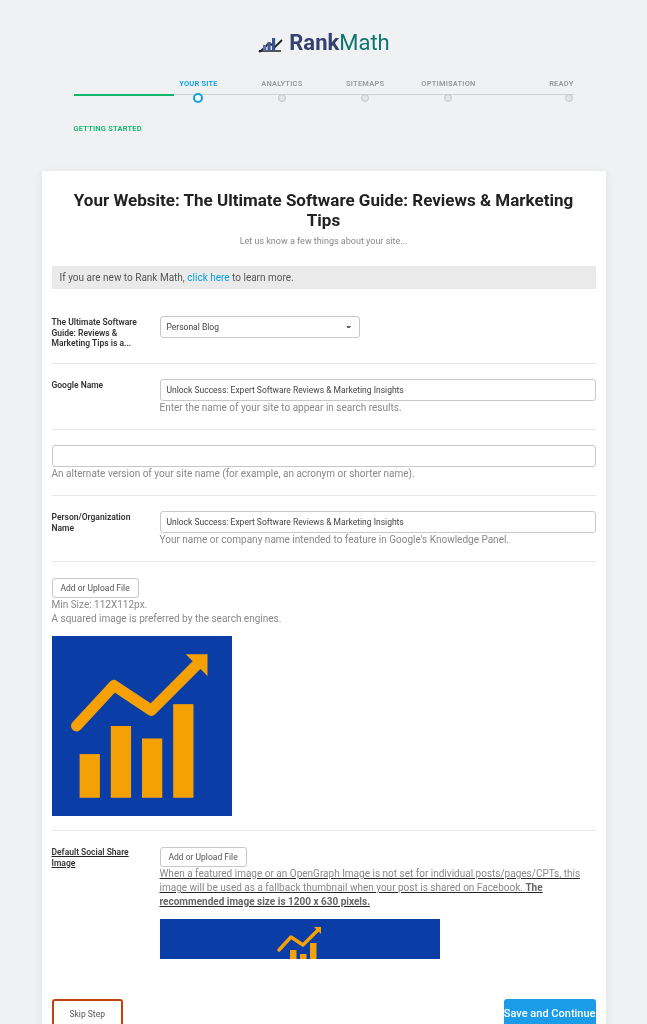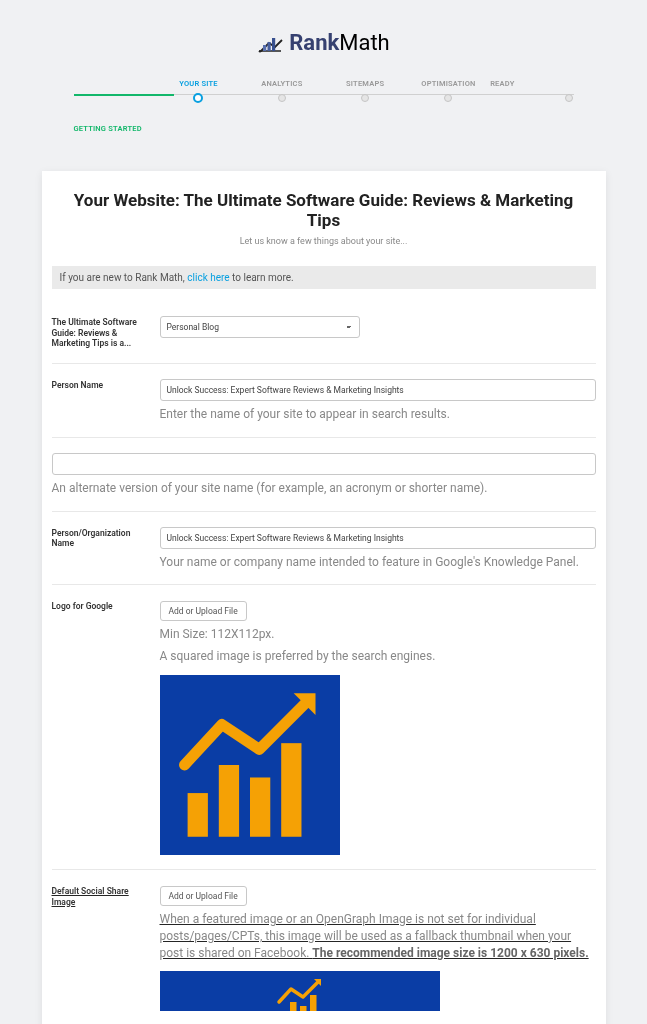--- a/index.html
+++ b/index.html
@@ -2,56 +2,56 @@
 <html><head>
   <meta charset="utf-8">
   <style>
     * { margin: 0; padding: 0; box-sizing: border-box; }
     body { font-family: -apple-system, BlinkMacSystemFont, "Segoe UI", Roboto, Helvetica, Arial, sans-serif; background: #f0f1f3; color: #252525; }
     .page { width: 647px; min-height: 1024px; margin: 0 auto; background: #f0f1f3; padding: 0 0 20px 0; }
     .logo-wrap { text-align: center; padding: 30px 0 24px 0; }
     .logo-wrap svg { display: inline-block; vertical-align: middle; }
     .logo-text { font-size: 22px; font-weight: 700; vertical-align: middle; margin-left: 6px; }
     .logo-rank { color: #364170; text-align: center; }
-    .logo-math { color: #000000; font-weight: 400; }
+    .logo-math { color: #0f766e; font-weight: 400; }
     .stepper { width: 500px; margin: 0 auto 24px auto; position: relative; }
     .stepper-line-base { height: 1px; background: #d0d0d0; position: absolute; left: 0; right: 0; top: 15px; }
     .stepper-line-done { height: 2px; background: #12b76a; position: absolute; left: 0; width: calc(100% / 5 * 1); top: 14.5px; }
     .steps { display: flex; justify-content: space-between; position: relative; }
     .step { flex: 1; text-align: center; font-size: 7.5px; font-weight: 600; letter-spacing: 0.2px; position: relative; }
     .step-label { color: #999; display: block; margin-bottom: 6px; }
     .step.done .step-label { color: #12b76a; margin-top: 45px; }
     .step.active .step-label { color: #09a0e0; }
     .step-dot { width: 8px; height: 8px; border-radius: 50%; background: #fff; border: 1px solid #bbb; margin: 0 auto; }
     .step.done .step-dot { border:none; background: transparent; }
     .step.active .step-dot { width: 10px; height: 10px; background: #fff; border: 2px solid #09a0e0; margin-top: -1px; }
     .step.pending .step-dot { background: #e5e5e5; border: 1px solid #c5c5c5; }
     .step:first-child { text-align: left; }
-    .step:last-child { text-align: left; }
+    .step:last-child { text-align: right; }
     .step:first-child .step-dot { margin: 0; }
     .step:last-child .step-dot { margin: 0 0 0 auto; }
     .card { width: 564px; margin: 0 auto; background: #fff; box-shadow: 0 2px 8px rgba(0,0,0,0.08); }
     .card-header { text-align: center; padding: 20px 30px 12px 30px; }
     .card-header h1 { font-size: 17px; font-weight: 700; line-height: 1.15; color: #222; }
     .card-header p { font-size: 9px; color: #888; margin-top: 6px; }
     .notice { margin: 8px 10px; background: #eaeaea; padding: 6px 8px; font-size: 10px; color: #555; }
     .notice a { color: #09a0e0; text-decoration: none; }
     .fields { padding: 4px 10px 10px 10px; }
     .frow { display: flex; border-bottom: 1px solid #e8e8e8; padding: 14px 0; gap: 10px; }
     .frow.last { border-bottom: none; text-decoration: underline; }
     .flabel { width: 98px; font-size: 8.5px; font-weight: 600; color: #333; line-height: 1.25; padding-top: 2px; }
     .fcontrol { flex: 1; }
     .fcontrol select,
     .fcontrol input[type="text"] {
       width: 100%; height: 22px; padding: 0 6px; font-size: 8.5px;
       border: 1px solid #c8c8c8; border-radius: 3px; background: #fff; color: #444;
       font-family: inherit;
     }
     .fcontrol select { appearance: none; background-image: linear-gradient(45deg, transparent 50%, #666 50%), linear-gradient(135deg, #666 50%, transparent 50%); background-position: calc(100% - 10px) 9px, calc(100% - 7px) 9px; background-size: 3px 3px, 3px 3px; background-repeat: no-repeat; padding-right: 20px; width: 200px; }
-    .help { font-size: 12px; color: #888; margin-top: 5px; line-height: 1.4; }
+    .help { font-size: 10px; color: #888; line-height: 1.4; }
     .help b { font-weight: 700; color: #666; }
     .upload-btn { font-size: 8.5px; color: #555; background: #fff; border: 1px solid #c8c8c8; border-radius: 3px; padding: 4px 8px; cursor: pointer; font-family: inherit; }
     .logo-preview { margin-top: 10px; width: 180px; height: 180px; background: #0a3da5; display: flex; align-items: flex-end; justify-content: center; position: relative; padding: 12px; }
     .logo-preview svg { width: 100%; height: 100%; }
     .social-preview { margin-top: 10px; width: 280px; height: 40px; background: #0a3da5; overflow: hidden; display:flex; justify-content:center; }
     .social-preview svg { width: 50px; height: 50px; margin-top: 6px;}
     .footer-row { display: flex; justify-content: space-between; align-items: center; padding: 16px 10px; }
     .skip-btn { font-size: 8.5px; color: #555; background: #fff; border: 2px solid #c2410c; border-radius: 3px; padding: 8px 16px; cursor: pointer; font-family: inherit; }
     .save-btn { font-size: 11px; color: #fff; background: #1a9ce8; border: none; border-radius: 3px; padding: 8px 0; cursor: pointer; font-family: inherit; font-weight: 500; }
     .dashboard-link { display: block; width: 500px; margin: 14px auto 0 auto; text-align: center; font-size: 8.5px; color: #888; text-decoration: none; }
@@ -117,21 +117,21 @@
       <div class="frow">
         <div class="flabel">The Ultimate Software Guide: Reviews &amp; Marketing Tips is a...</div>
         <div class="fcontrol">
           <select>
             <option>Personal Blog</option>
           </select>
         </div>
       </div>
 
       <div class="frow">
-        <div class="flabel">Person Name</div>
+        <div class="flabel">Google Name</div>
         <div class="fcontrol">
           <input type="text" value="Unlock Success: Expert Software Reviews &amp; Marketing Insights" style="">
           <div class="help">Enter the name of your site to appear in search results.</div>
         </div>
       </div>
 
       <div class="frow">
         <div class="fcontrol">
           <input type="text" value="" style="">
           <div class="help">An alternate version of your site name (for example, an acronym or shorter name).</div>
@@ -140,21 +140,20 @@
 
       <div class="frow">
         <div class="flabel">Person/Organization Name</div>
         <div class="fcontrol">
           <input type="text" value="Unlock Success: Expert Software Reviews &amp; Marketing Insights" style="">
           <div class="help">Your name or company name intended to feature in Google's Knowledge Panel.</div>
         </div>
       </div>
 
       <div class="frow">
-        <div class="flabel">Logo for Google</div>
         <div class="fcontrol">
           <button class="upload-btn">Add or Upload File</button>
           <div class="help">Min Size: 112X112px.</div>
           <div class="help">A squared image is preferred by the search engines.</div>
           <div class="logo-preview">
             <svg viewBox="0 0 100 100">
               <rect x="10" y="68" width="13" height="28" fill="#f5a105"></rect>
               <rect x="30" y="50" width="13" height="46" fill="#f5a105"></rect>
               <rect x="50" y="58" width="13" height="38" fill="#f5a105"></rect>
               <rect x="70" y="36" width="13" height="60" fill="#f5a105"></rect>

